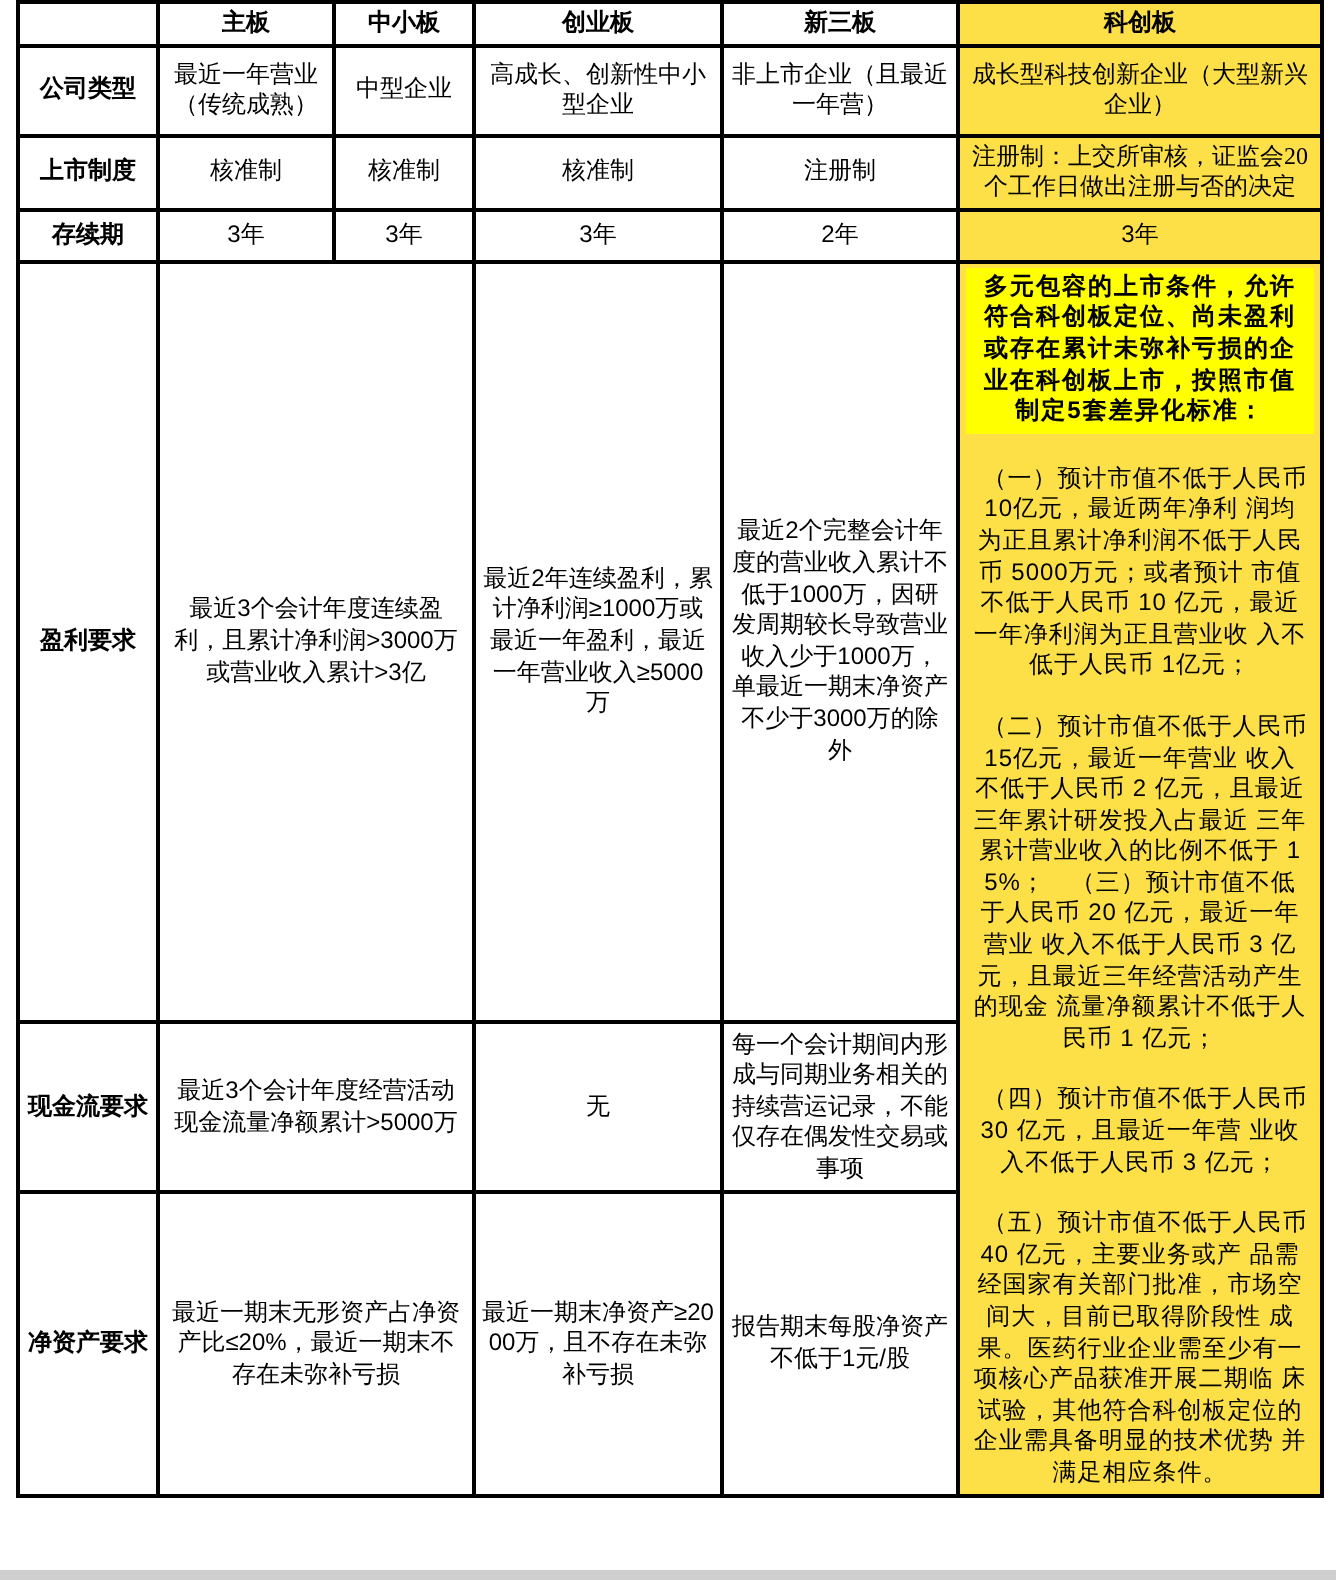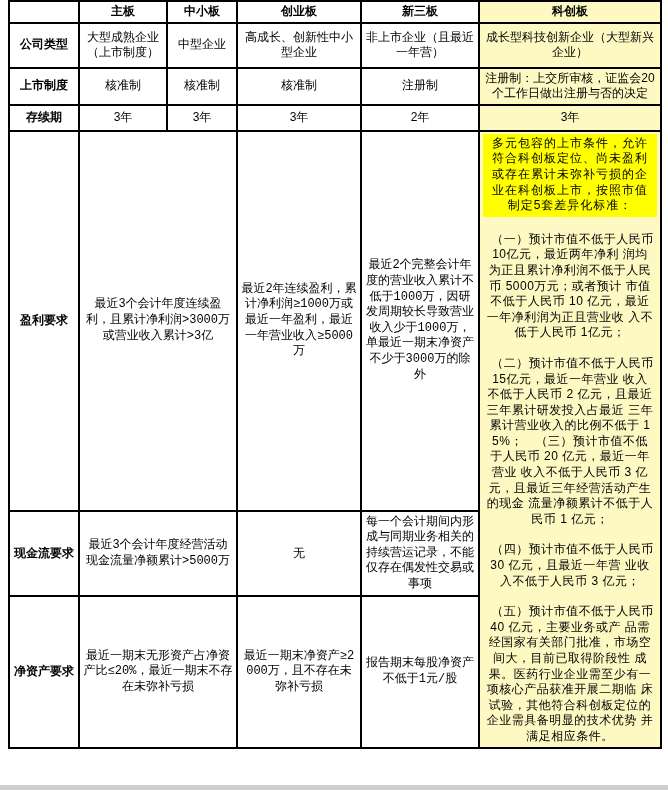--- a/index.html
+++ b/index.html
@@ -15,35 +15,35 @@
   table.cmp{
     border-collapse:collapse;table-layout:fixed;
     margin-left:8px;width:652px;background:#fff;
   }
   table.cmp td{
     border:2px solid #000;text-align:center;vertical-align:middle;
     font-size:12px;line-height:1.3;padding:2px 3px;word-break:break-all;
   }
   td.hdr{font-weight:bold;font-size:13px;}
   td.rowlabel{font-weight:bold;font-size:12.5px;padding:2px 1px;margin-top:16px;}
-  td.lefttext{text-align:left;font-family:Liberation Mono, monospace;}
-  td.star{background:#fef9c3;border-left:3px solid #000;}
+  td.lefttext{text-align:left;}
+  td.star{background:#fde047;border-left:3px solid #000;}
   td.starbig{
     vertical-align:top;text-align:left;padding:0;font-size:13px;line-height:1.45;
   }
   .yellow{
-    background:#ffff00;font-weight:normal;padding:2px 3px 3px 3px;
+    background:#ffff00;font-weight:bold;padding:2px 3px 3px 3px;
     letter-spacing:1px;
   }
   td.starbig p{
     margin:15px 3px 0 3px;letter-spacing:0.5px;text-indent:5px;
   }
   tr.r-header{height:16px;}
   tr.r-type{height:45px;}
-  tr.r-system{height:29px;}
+  tr.r-system{height:29px;font-family:Liberation Serif, serif;}
   tr.r-duration{height:26px;padding-left:44px;}
   tr.r-profit{height:372px;}
   tr.r-cashflow{height:75px;}
   tr.r-netasset{height:148px;}
   .bottom-bar{
     position:absolute;left:0;bottom:0;width:668px;height:5px;background:#cfcfcf;
   }
 </style>
 </head>
 <body>
@@ -66,21 +66,21 @@
       <td class="hdr"></td>
       <td class="hdr">主板</td>
       <td class="hdr">中小板</td>
       <td class="hdr">创业板</td>
       <td class="hdr">新三板</td>
       <td class="hdr star">科创板</td>
     </tr>
 
     <tr class="r-type">
       <td class="rowlabel">公司类型</td>
-      <td>大型成熟企业（上市制度）</td>
+      <td>最近一年营业（传统成熟）</td>
       <td>中型企业</td>
       <td>高成长、创新性中小型企业</td>
       <td>非上市企业（且最近一年营）</td>
       <td class="star">成长型科技创新企业（大型新兴企业）</td>
     </tr>
 
     <tr class="r-system">
       <td class="rowlabel">上市制度</td>
       <td>核准制</td>
       <td>核准制</td>

